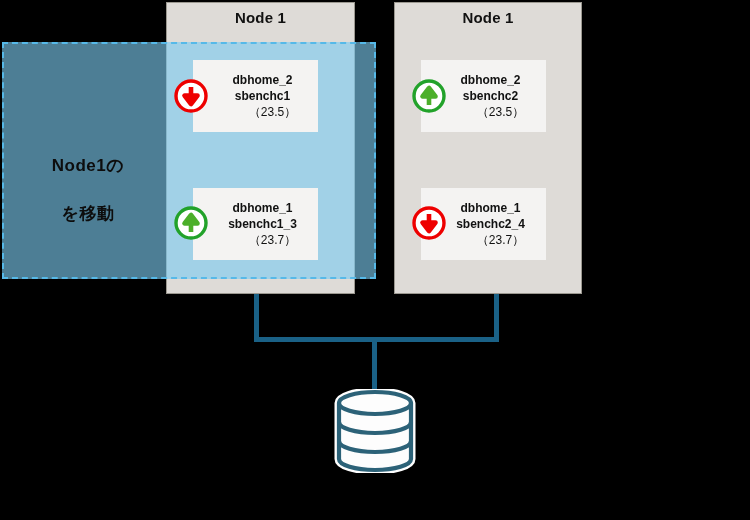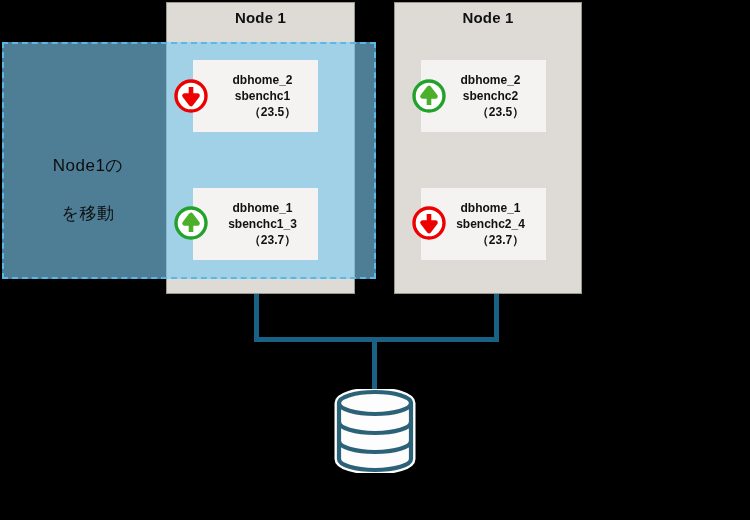--- a/index.html
+++ b/index.html
@@ -43,21 +43,21 @@
     border: 2px dashed #56b9e8;
     box-sizing: border-box;
   }
   .highlight-label {
     position: absolute;
     left: 0;
     width: 168px;
     top: 110px;
     text-align: center;
     font-size: 17px;
-    font-weight: normal;
+    font-weight: bold;
     color: #0d0d0d;
     line-height: 1.42;
     letter-spacing: 0.5px;
   }
 
   
   .inst-card {
     position: absolute;
     background: #f4f3f2;
     box-sizing: border-box;
@@ -70,21 +70,21 @@
     transform: translateY(-50%);
     text-align: center;
     font-size: 12px;
     font-weight: bold;
     color: #111111;
     line-height: 1.34;
     padding-left: 14px;
     box-sizing: border-box;
   }
   .inst-text .ver {
-    font-weight: bold;
+    font-weight: normal;
     margin-left: 20px;
   }
 
   
   .status-icon {
     position: absolute;
     width: 34px;
     height: 34px;
   }
   .status-icon svg { display: block; }

